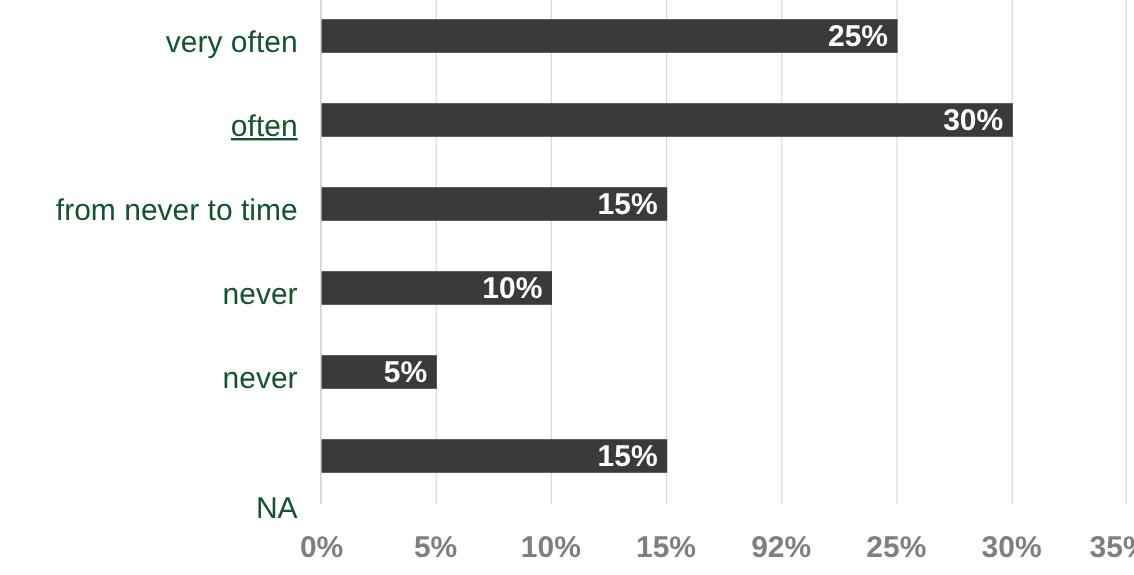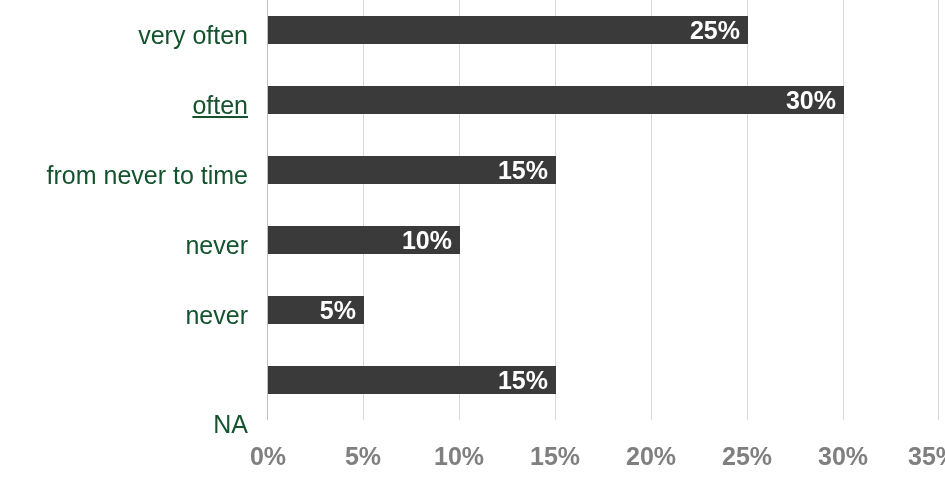--- a/index.html
+++ b/index.html
@@ -134,19 +134,19 @@
     <div class="bar" style="left: 1px; top: 366px; width: 288px;">
       <span class="bar-value">15%</span>
     </div>
   </div>
 
   <div class="xaxis">
     <div class="xtick" style="left: 1px;">0%</div>
     <div class="xtick" style="left: 96px;">5%</div>
     <div class="xtick" style="left: 192px;">10%</div>
     <div class="xtick" style="left: 288px;">15%</div>
-    <div class="xtick" style="left: 384px;">20%</div>
+    <div class="xtick" style="left: 384px;">92%</div>
     <div class="xtick" style="left: 480px;">25%</div>
     <div class="xtick" style="left: 576px;">30%</div>
     <div class="xtick" style="left: 666px;">35%</div>
   </div>
 
 </div>
 
 </body></html>

